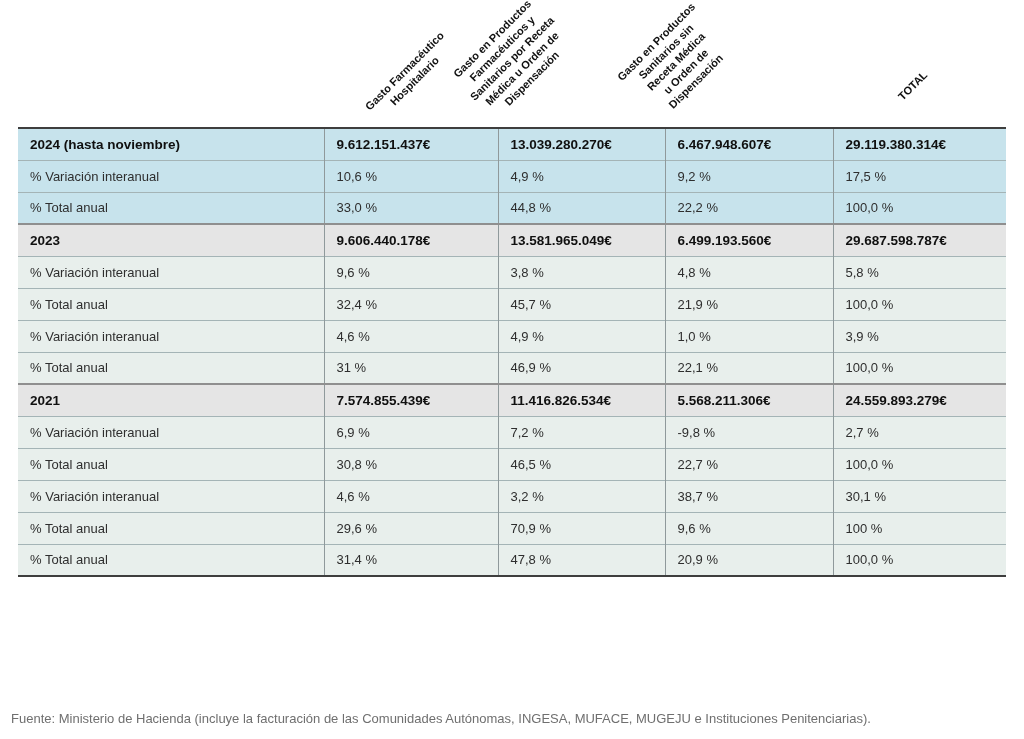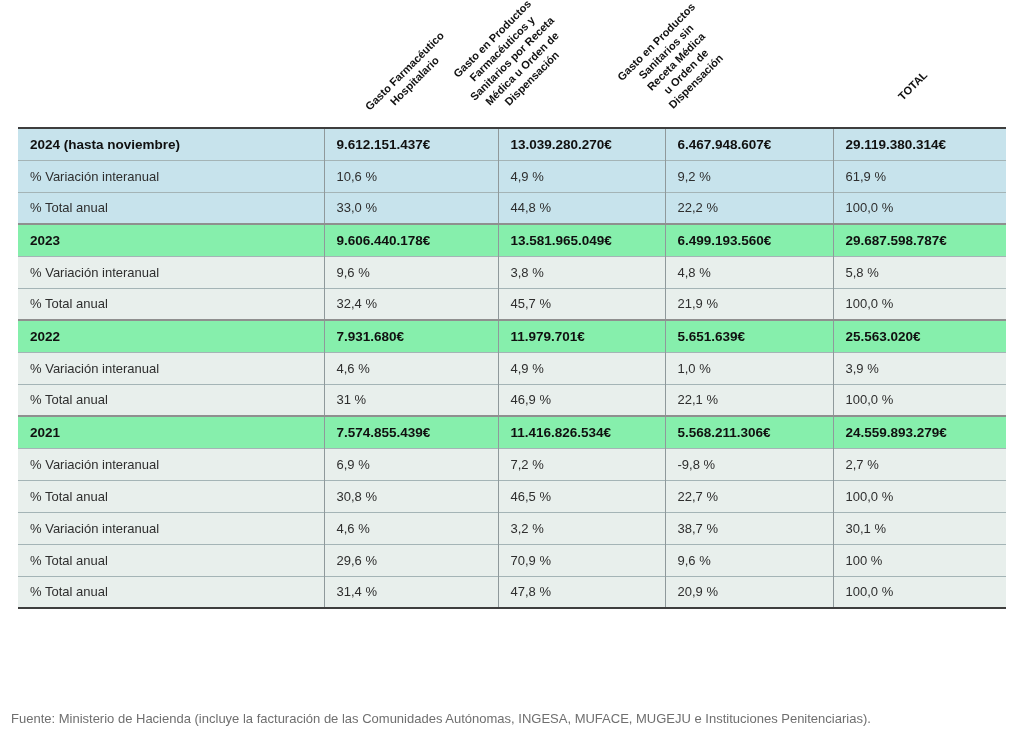--- a/index.html
+++ b/index.html
@@ -30,21 +30,21 @@
     padding:0 4px 0 12px;vertical-align:middle;
     font-size:13px;color:#2e2e2e;overflow:hidden;white-space:nowrap;
   }
   .data-table td + td{border-left:1px solid #8f999b;}
   .data-table tr + tr td{border-top:1.5px solid #a4b4b6;}
   .data-table tr.year-row + tr td{border-top:1.5px solid #a4b4b6;}
   .data-table tr.year-row td{border-top:2px solid #8f8f8f;}
   .data-table tbody tr:first-child td{border-top:none;}
   .data-table tr.year-row td{font-weight:700;font-size:13.5px;color:#101010;}
   tr.blue td{background:#c7e3ec;}
-  tr.cream td{background:#86efac;}
+  tr.cream td{background:#e5e5e5;}
   tr.mint td{background:#e8efec;}
   
   .source-note{
     position:absolute;left:11px;top:711px;width:1000px;
     font-size:13px;color:#6f6f6f;
   }
 </style>
 </head>
 <body>
 
@@ -80,21 +80,21 @@
     <td>9.612.151.437€</td>
     <td>13.039.280.270€</td>
     <td>6.467.948.607€</td>
     <td>29.119.380.314€</td>
   </tr>
         <tr class="blue">
     <td>% Variación interanual</td>
     <td>10,6 %</td>
     <td>4,9 %</td>
     <td>9,2 %</td>
-    <td>61,9 %</td>
+    <td>17,5 %</td>
   </tr>
         <tr class="blue">
     <td>% Total anual</td>
     <td>33,0 %</td>
     <td>44,8 %</td>
     <td>22,2 %</td>
     <td>100,0 %</td>
   </tr>
         <tr class="cream year-row">
     <td>2023</td>
@@ -109,27 +109,20 @@
     <td>3,8 %</td>
     <td>4,8 %</td>
     <td>5,8 %</td>
   </tr>
         <tr class="mint">
     <td>% Total anual</td>
     <td>32,4 %</td>
     <td>45,7 %</td>
     <td>21,9 %</td>
     <td>100,0 %</td>
-  </tr>
-        <tr class="cream year-row">
-    <td>2022</td>
-    <td>7.931.680€</td>
-    <td>11.979.701€</td>
-    <td>5.651.639€</td>
-    <td>25.563.020€</td>
   </tr>
         <tr class="mint">
     <td>% Variación interanual</td>
     <td>4,6 %</td>
     <td>4,9 %</td>
     <td>1,0 %</td>
     <td>3,9 %</td>
   </tr>
         <tr class="mint">
     <td>% Total anual</td>

